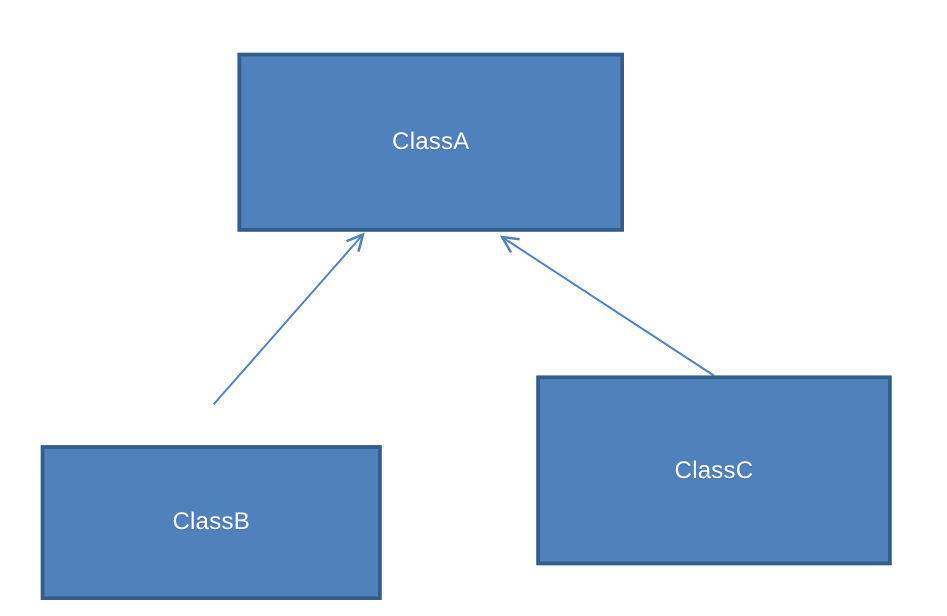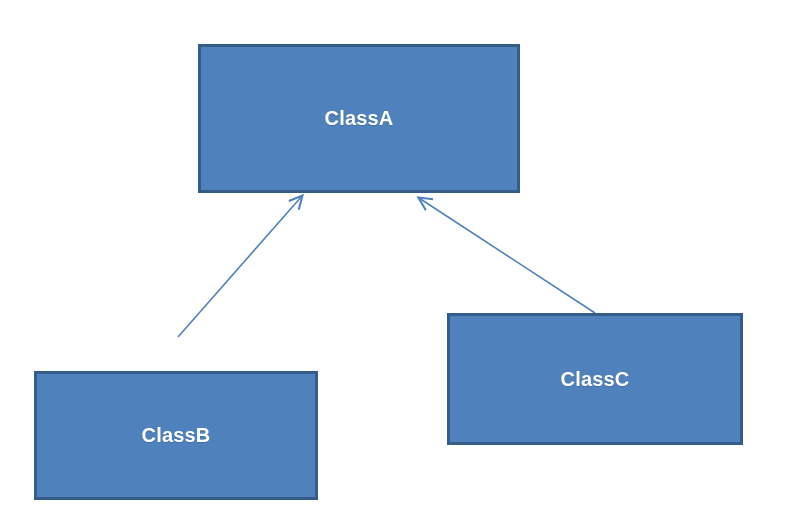--- a/index.html
+++ b/index.html
@@ -21,29 +21,29 @@
     background: #4f81bd;
     border: 3px solid #355d8a;
     display: flex;
     align-items: center;
     justify-content: center;
     cursor: default;
   }
   .class-node .node-label {
     color: #ffffff;
     font-size: 20px;
-    font-weight: bold;
+    font-weight: normal;
     letter-spacing: 0.2px;
     text-shadow: 0 1px 1px rgba(0,0,0,0.15);
     user-select: none;
     text-align: right;
   }
   #node-classa { left: 198px; top: 44px;  width: 322px; height: 149px; }
   #node-classb { left: 34px;  top: 337px; width: 284px; height: 129px; margin-top: 34px; }
-  #node-classc { left: 447px; top: 313px; width: 296px; height: 132px; }
+  #node-classc { left: 447px; top: 313px; width: 296px; height: 158px; }
   .edges-layer {
     position: absolute;
     left: 0; top: 0;
     width: 789px;
     height: 513px;
     pointer-events: none;
   }
 </style>
 </head>
 <body>

